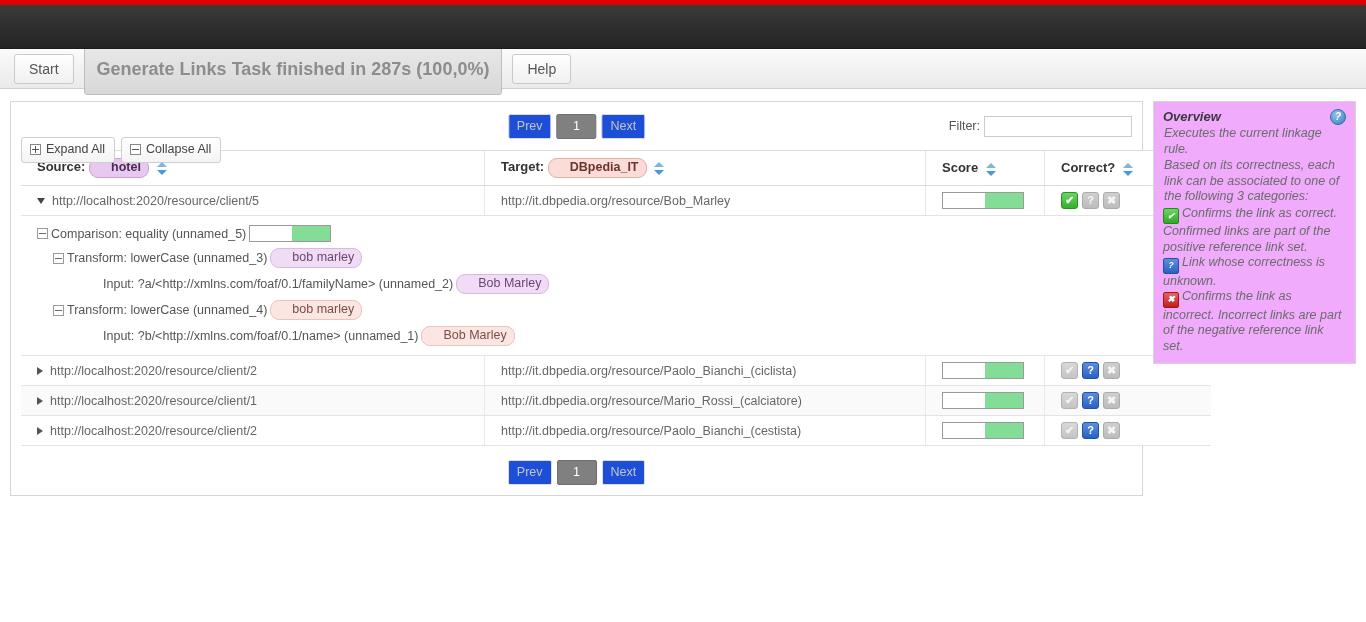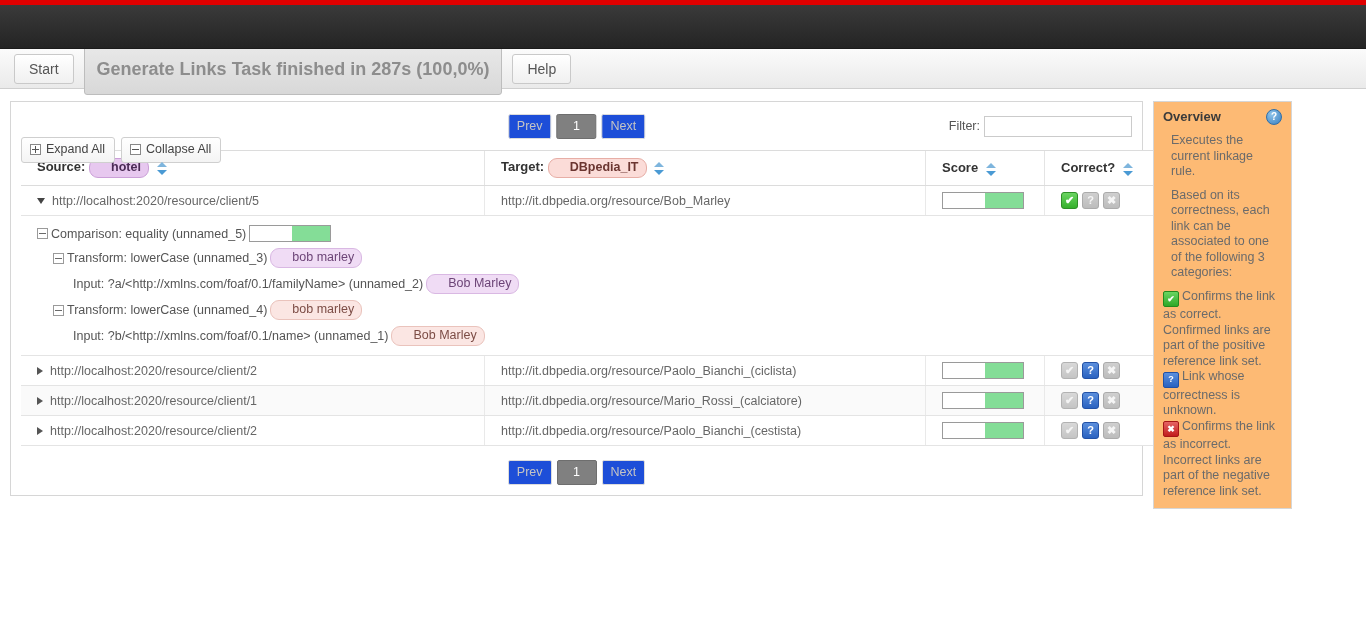--- a/index.html
+++ b/index.html
@@ -339,47 +339,48 @@
   
   .detailrow td {
     background: #f5f5f5;
     padding: 8px 0 10px 10px;
     border-bottom: 1px solid #e0e0e0;
   }
   .tree { font-size: 12.5px; color: #555; }
   .tnode { display: flex; align-items: center; gap: 3px; padding: 3px 0; }
   .tnode .lbl { color: #555; }
   .lvl1 { margin-left: 16px; }
-  .lvl3 { margin-left: 36px; }
+  .lvl3 { margin-left: 66px; }
 
   .treebox {
     display: inline-block;
     width: 9px; height: 9px;
     border: 1px solid #9a9a9a;
     background: #fff;
     position: relative;
     flex: none;
   }
   .treebox::before {
     content: "";
     position: absolute;
     left: 1px; right: 1px; top: 4px; height: 1px;
     background: #6a6a6a;
   }
 
   
   .overview {
-    width: 139px;
+    width: 203px;
     border: 1px solid #d6d6d6;
-    background: #fdba74;
+    background: #f0abfc;
     box-sizing: border-box;
     padding: 7px 9px 9px 9px;
     font-size: 12.5px;
     color: #6b6b6b;
     line-height: 15.5px;
+    font-style: italic;
   }
   .ov-head {
     display: flex;
     justify-content: space-between;
     align-items: flex-start;
     font-weight: bold;
     color: #3b3b3b;
     font-size: 13px;
     margin-bottom: 1px;
   }
@@ -390,21 +391,21 @@
     border: 1px solid #2f6ea8;
     color: #fff;
     font-size: 10px;
     font-weight: bold;
     display: inline-flex;
     align-items: center;
     justify-content: center;
     line-height: 1;
     flex: none;
   }
-  .ov-line { margin: 8px; }
+  .ov-line { margin: 1px; }
   .ov-item { margin: 0; }
   .inline-ico {
     width: 14px; height: 14px;
     border-radius: 2px;
     display: inline-flex;
     align-items: center;
     justify-content: center;
     font-size: 9px;
     font-weight: bold;
     color: #fff;

